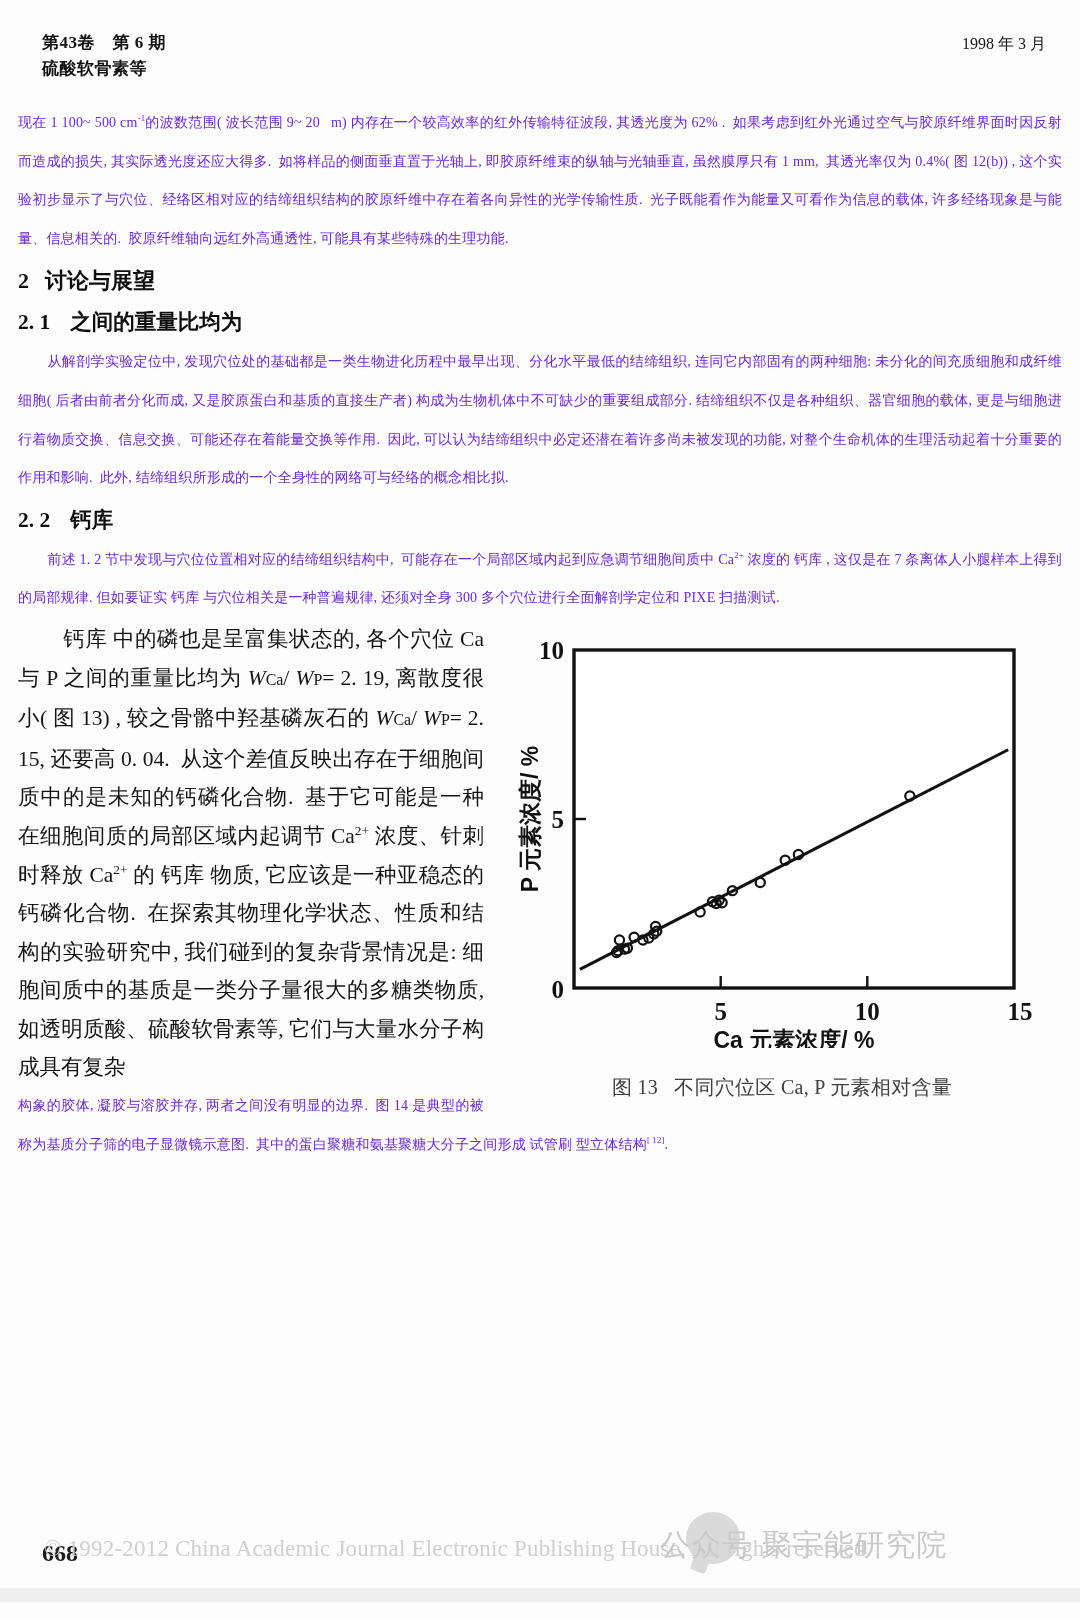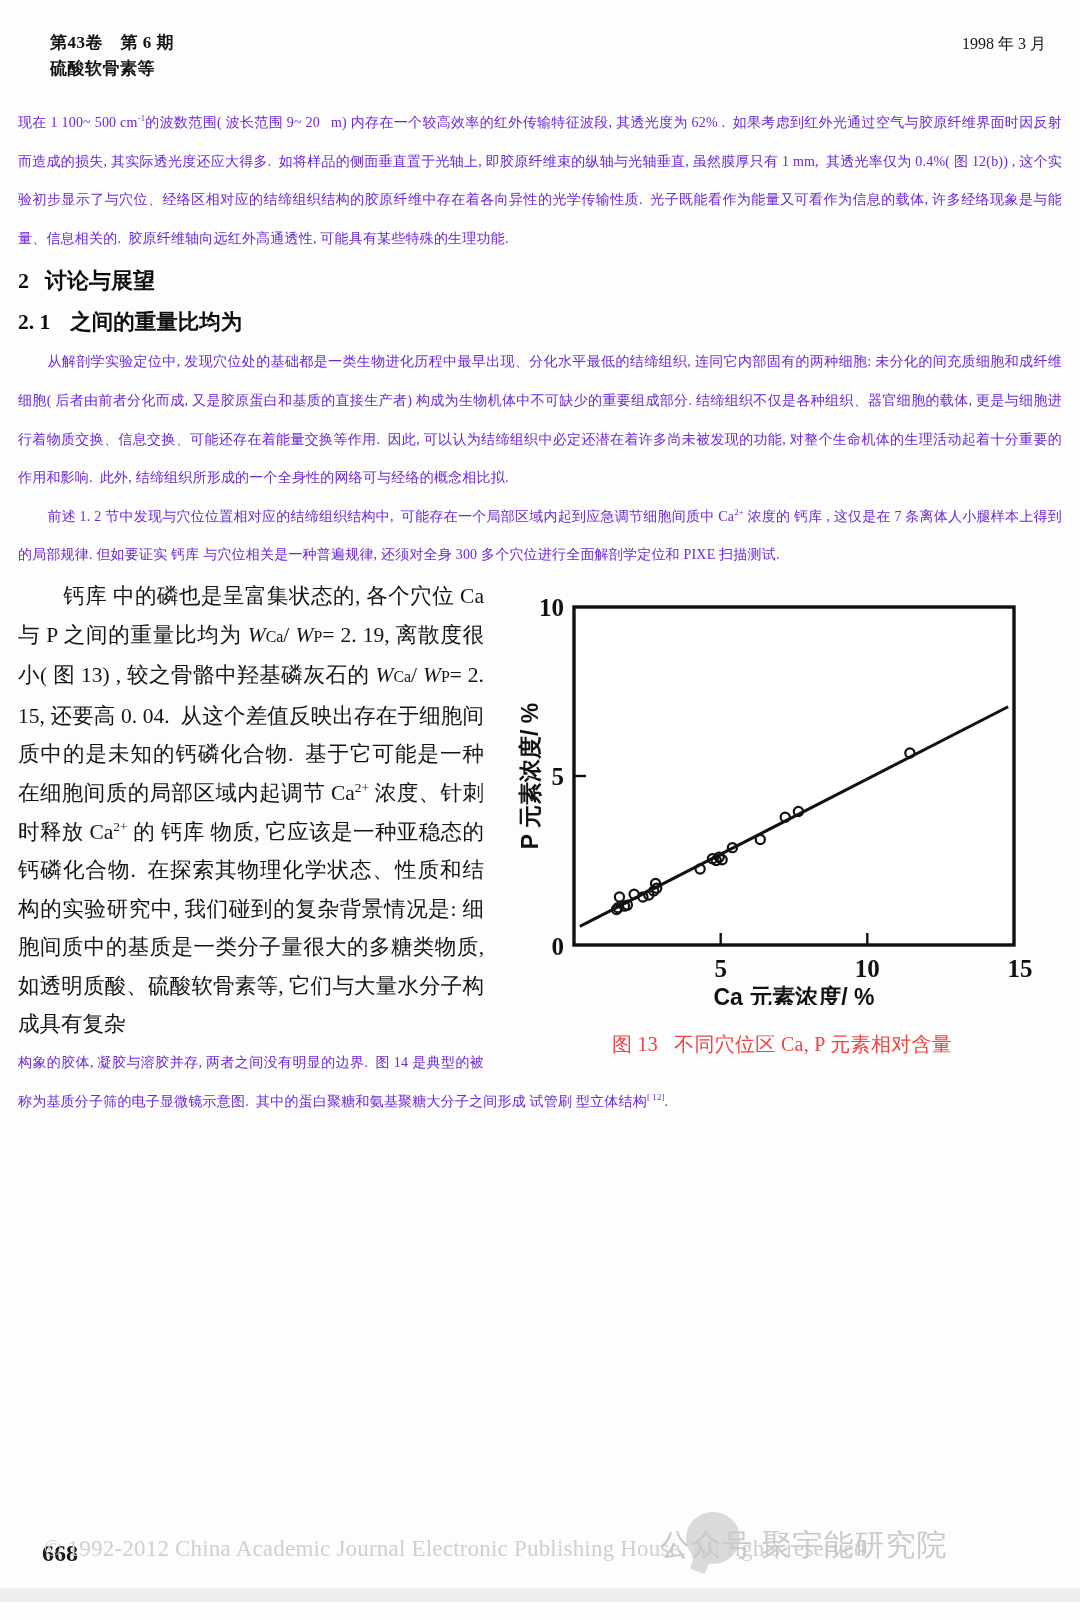--- a/index.html
+++ b/index.html
@@ -26,21 +26,21 @@
   
   .runhead {
     position: absolute;
     top: 30px;
     left: 30px;
     right: 30px;
     height: 58px;
   }
   .rh-left {
     position: absolute;
-    left: 20px;
+    left: 12px;
     top: 0;
     font-size: 17px;
     line-height: 26px;
     letter-spacing: 0.5px;
     color: #121212;
     font-weight: 600;
     white-space: nowrap;
   }
   .rh-left .vol { display: block; }
   .rh-left .forum { display: block; }
@@ -118,21 +118,21 @@
   .chart-wrap {
     position: relative;
     width: 540px;
     height: 420px;
   }
   .chart-svg { display: block; }
   .fig-caption {
     margin-top: 26px;
     text-align: center;
     font-size: 20px;
-    color: #ef4444;
+    color: #404040;
     letter-spacing: 0.3px;
   }
   .fig-caption .cap-num { margin-right: 16px; }
 
   
   .footer {
     position: absolute;
     left: 0; right: 0;
     bottom: 18px;
     height: 90px;
@@ -208,20 +208,21 @@
   <div class="content">
 
     <p class="para"><span>现在 1 100~ 500 cm</span><sup>-1</sup><span>的波数范围( 波长范围 9~ 20  m) 内存在一个较高效率的红外传输特征波段, 其透光度为 62% . 如果考虑到红外光通过空气与胶原纤维界面时因反射而造成的损失, 其实际透光度还应大得多. 如将样品的侧面垂直置于光轴上, 即胶原纤维束的纵轴与光轴垂直, 虽然膜厚只有 1 mm, 其透光率仅为 0.4%( 图 12(b)) , 这个实验初步显示了与穴位、经络区相对应的结缔组织结构的胶原纤维中存在着各向异性的光学传输性质. 光子既能看作为能量又可看作为信息的载体, 许多经络现象是与能量、信息相关的. 胶原纤维轴向远红外高通透性, 可能具有某些特殊的生理功能.</span></p>
 
     <div class="sec"><span class="num">2</span><span>讨论与展望</span></div>
 
     <div class="sec lvl2"><span class="num">2. 1</span><span>之间的重量比均为</span></div>
 
     <p class="para indent">从解剖学实验定位中, 发现穴位处的基础都是一类生物进化历程中最早出现、分化水平最低的结缔组织, 连同它内部固有的两种细胞: 未分化的间充质细胞和成纤维细胞( 后者由前者分化而成, 又是胶原蛋白和基质的直接生产者) 构成为生物机体中不可缺少的重要组成部分. 结缔组织不仅是各种组织、器官细胞的载体, 更是与细胞进行着物质交换、信息交换、可能还存在着能量交换等作用. 因此, 可以认为结缔组织中必定还潜在着许多尚未被发现的功能, 对整个生命机体的生理活动起着十分重要的作用和影响. 此外, 结缔组织所形成的一个全身性的网络可与经络的概念相比拟.</p>
 
+    <div class="sec lvl2"><span class="num">2. 2</span><span>钙库</span></div>
 
     <p class="para indent"><span>前述 1. 2 节中发现与穴位位置相对应的结缔组织结构中, 可能存在一个局部区域内起到应急调节细胞间质中 Ca</span><sup>2+</sup><span> 浓度的 钙库 , 这仅是在 7 条离体人小腿样本上得到的局部规律. 但如要证实 钙库 与穴位相关是一种普遍规律, 还须对全身 300 多个穴位进行全面解剖学定位和 PIXE 扫描测试.</span></p>
 
     <div class="wrapzone">
 
       <div class="figure-float">
         <div class="chart-wrap">
           <svg class="chart-svg" viewBox="0 0 540 420" width="540" height="420">
 
             <rect x="72" y="22" width="440" height="338" fill="#ffffff" stroke="#111111" stroke-width="3.4"></rect>

